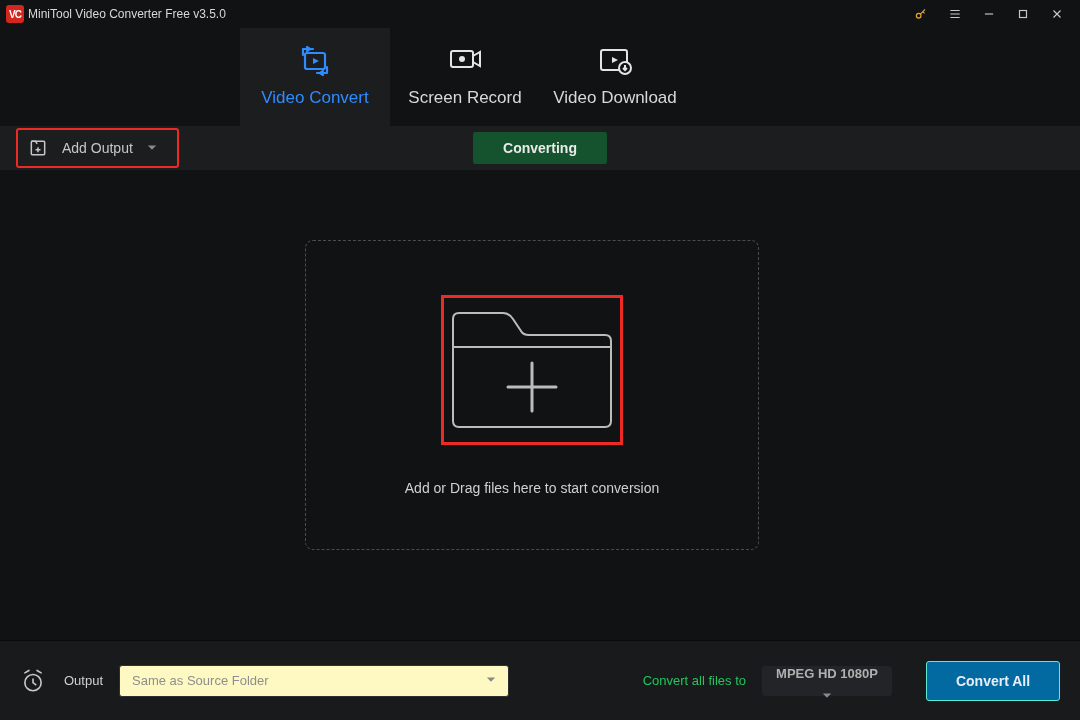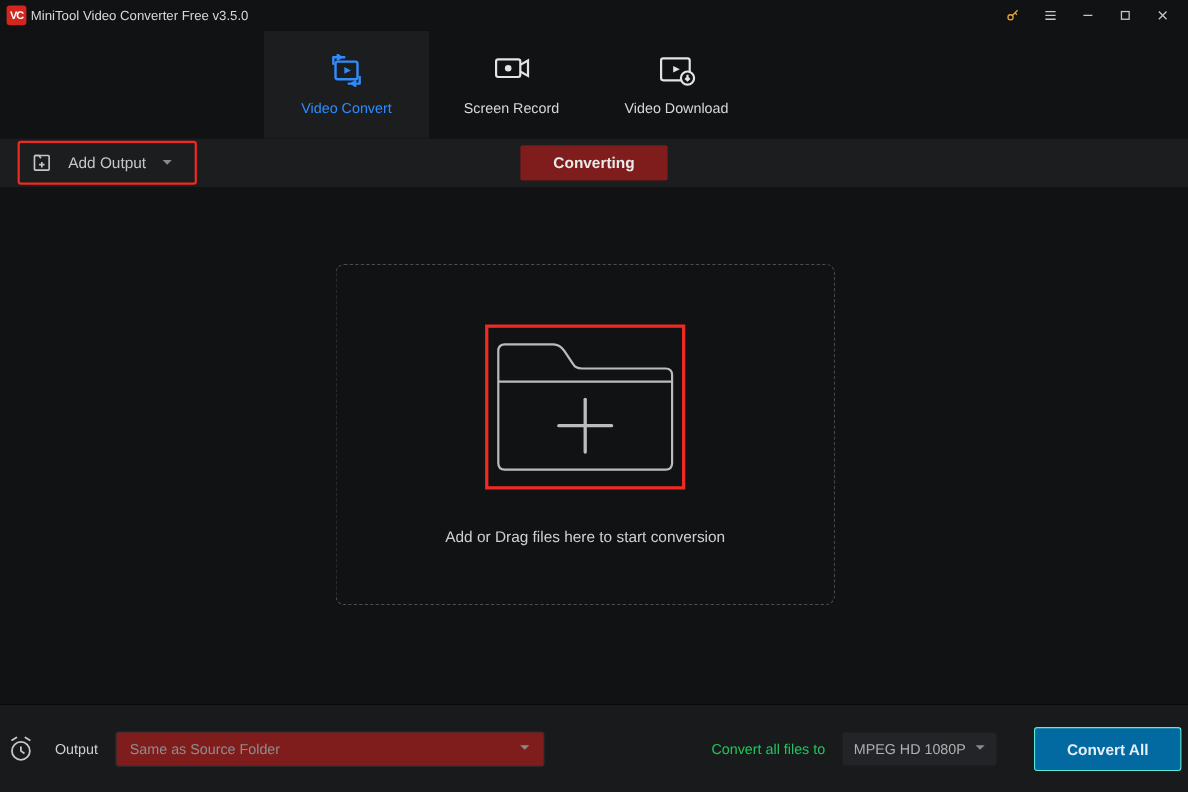--- a/index.html
+++ b/index.html
@@ -12,49 +12,49 @@
   .logo-box span { color:#fff; font-size:10px; font-weight:700; letter-spacing:-1px; }
   .titlebar-title { font-size: 12px; color: #d8d8d8; }
   .titlebar-spacer { flex:1; }
   .title-btn { width: 34px; height: 28px; display:flex; align-items:center; justify-content:center; color:#c7c7c7; }
   .title-btn svg { width:14px; height:14px; }
   .key-icon { color:#e6a63c; }
 
   
   .nav { height: 98px; background: #111213; display:flex; align-items:stretch; }
   .nav-left-spacer { width: 240px; }
-  .nav-tab { width: 150px; display:flex; flex-direction:column; align-items:center; justify-content:center; gap:12px; font-size:13px; color:#d8d8d8; }
+  .nav-tab { width: 150px; display:flex; flex-direction:column; align-items:center; justify-content:center; gap:12px; font-size:17px; color:#d8d8d8; }
   .nav-tab.active { background:#1c1d1f; color:#2f8cff; }
   .nav-tab.active .tab-label { color:#2f8cff; }
   .nav-ico { width:38px; height:30px; display:flex; align-items:center; justify-content:center; }
 
   
   .secondbar { height:44px; background:#1c1d1f; display:flex; align-items:center; padding:0 16px; position:relative; }
   .add-files { position:relative; display:flex; align-items:center; gap:14px; height:40px; padding:0 20px 0 10px; border:2px solid #ee2a24; border-radius:3px; color:#c7c7c7; font-size:14px; font-weight:500; }
   .add-files .ico { display:flex; align-items:center; justify-content:center; width:20px; height:20px; }
   .add-files .caret svg { width:10px; height:10px; }
   .status-toggle { position:absolute; left:50%; transform:translateX(-50%); display:flex; background:#111213; border-radius:2px; }
   .status-pill { width:134px; height:32px; display:flex; align-items:center; justify-content:center; font-size:14px; color:#8d8d8d; border-radius:2px; }
-  .status-pill.active { background:#7f1d1d; color:#eaeaea; font-weight:600; }
+  .status-pill.active { background:#14532d; color:#eaeaea; font-weight:600; }
 
   
   .main { flex:1; position:relative; background:#111213; }
   .drop { position:absolute; left:305px; top:70px; width:454px; height:310px; border:1.5px dashed #4b4c4e; border-radius:8px; display:flex; flex-direction:column; align-items:center; justify-content:center; gap:35px; }
   .folder-hl { position:relative; width:182px; height:150px; border:3px solid #ee2a24; display:flex; align-items:center; justify-content:center; }
   .folder-svg { width:170px; height:130px; }
   .drop-text { font-size:14px; color:#d0d0d0; }
 
   
-  .bottombar { height:80px; background:#181a1c; border-top:1px solid #0a0a0a; display:flex; align-items:center; padding:0 6px; gap:16px; }
+  .bottombar { height:80px; background:#181a1c; border-top:1px solid #0a0a0a; display:flex; align-items:center; padding:0 20px; gap:16px; }
   .clock-ico { width:26px; height:26px; display:flex; align-items:center; justify-content:center; color:#c7c7c7; }
   .out-label { font-size:13px; color:#d0d0d0; margin-left:2px; }
-  .out-select { width:390px; height:32px; background:#7f1d1d; border:1px solid #2e2f32; border-radius:3px; display:flex; align-items:center; justify-content:space-between; padding:0 12px; font-size:13px; color:#8e8e8e; }
+  .out-select { width:390px; height:32px; background:#fef9c3; border:1px solid #2e2f32; border-radius:3px; display:flex; align-items:center; justify-content:space-between; padding:0 12px; font-size:13px; color:#8e8e8e; }
   .bottom-spacer { flex:1; }
   .convert-label { font-size:13px; color:#22c55e; }
-  .fmt-select { min-width:130px; height:30px; background:#232427; border-radius:3px; display:flex; align-items:center; gap:8px; padding:0 10px; font-size:13px; color:#b0b0b0; font-weight:400;}
+  .fmt-select { min-width:130px; height:30px; background:#232427; border-radius:3px; display:flex; align-items:center; gap:8px; padding:0 10px; font-size:13px; color:#b0b0b0; font-weight:700;flex-direction:column;}
   .convert-all { width:134px; height:40px; background:#0369a1; border:1px solid #5eead4; border-radius:3px; display:flex; align-items:center; justify-content:center; color:#e8eef7; font-size:14px; font-weight:600; margin-left:18px;}
 </style>
 </head>
 <body>
 
 <div class="app">
 
   <div class="titlebar">
     <div class="logo-box">
         <span>VC</span>

